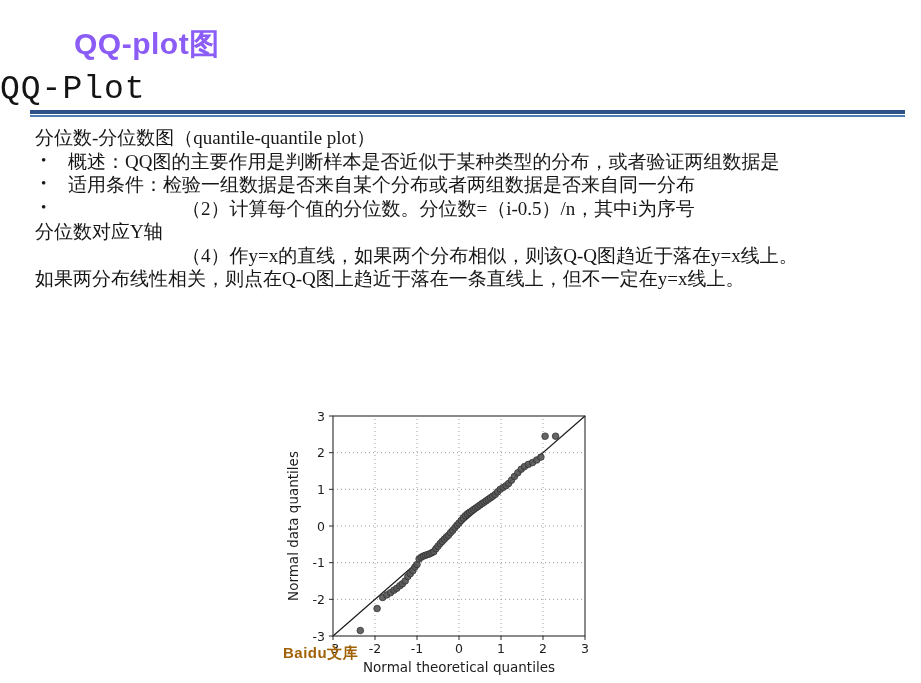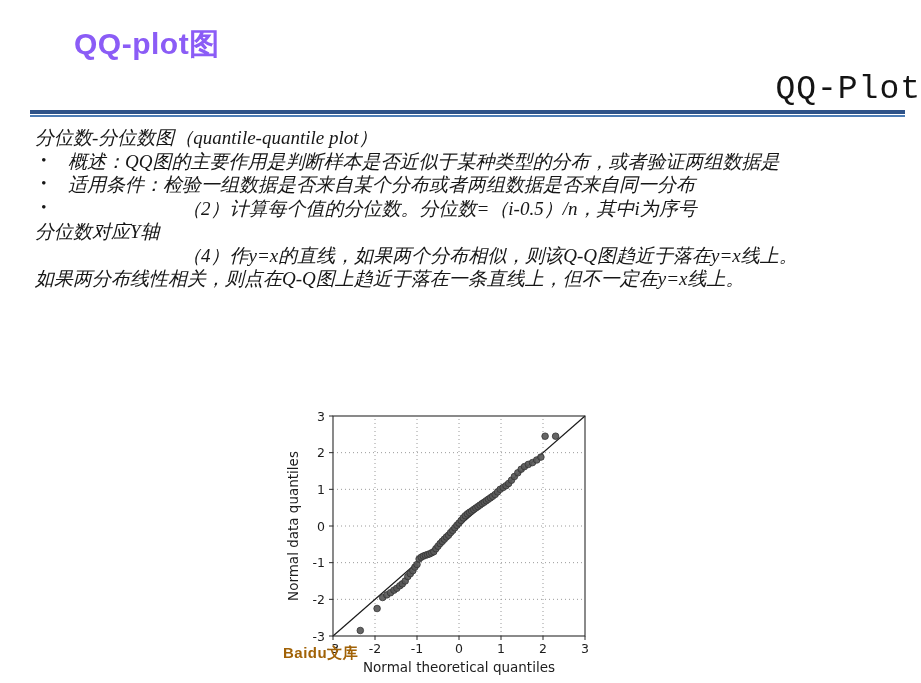--- a/index.html
+++ b/index.html
@@ -5,35 +5,35 @@
   html,body{margin:0;padding:0;background:#ffffff;}
   body{
     width:921px;height:683px;position:relative;overflow:hidden;
     font-family:"Liberation Sans","DejaVu Sans",sans-serif;color:#111;
   }
   .page-heading{
     position:absolute;left:74px;top:4px;
     font-size:30px;font-weight:bold;color:#8b5cf6;letter-spacing:.5px;
   }
   .slide-title{
-    position:absolute;top:71px;left:0;width:921px;text-align:right;
+    position:absolute;top:71px;left:0;width:921px;text-align:left;
     font-family:"Liberation Mono","DejaVu Sans Mono",monospace;
     font-size:33px;font-weight:500;color:#141414;letter-spacing:1px;
   }
   .title-rule{
     position:absolute;top:110px;left:30px;width:875px;height:1px;
     background:#ffffff;
     border-top:4px solid #2e5288;border-bottom:2px solid #4c7cb5;
   }
   .slide-body{
     position:absolute;top:126px;left:35px;width:886px;
     font-family:"Liberation Serif","DejaVu Serif",serif;
     font-size:19px;line-height:23.5px;color:#161616;
   }
-  .body-line{position:relative;white-space:nowrap;font-style:italic;}
+  .body-line{position:relative;white-space:nowrap;}
   .body-line .bullet{
     position:absolute;left:6px;top:-1px;font-size:15px;color:#161616;
   }
   .body-line.i1{padding-left:33px;}
   .body-line.i2{padding-left:147px;}
   .chart-wrap{position:absolute;left:283px;top:404px;width:320px;height:276px;}
   .watermark{
     position:absolute;left:0px;top:240px;
     font-size:15px;font-weight:bold;color:#a16207;letter-spacing:.5px;
     font-family:"Liberation Sans",sans-serif;

